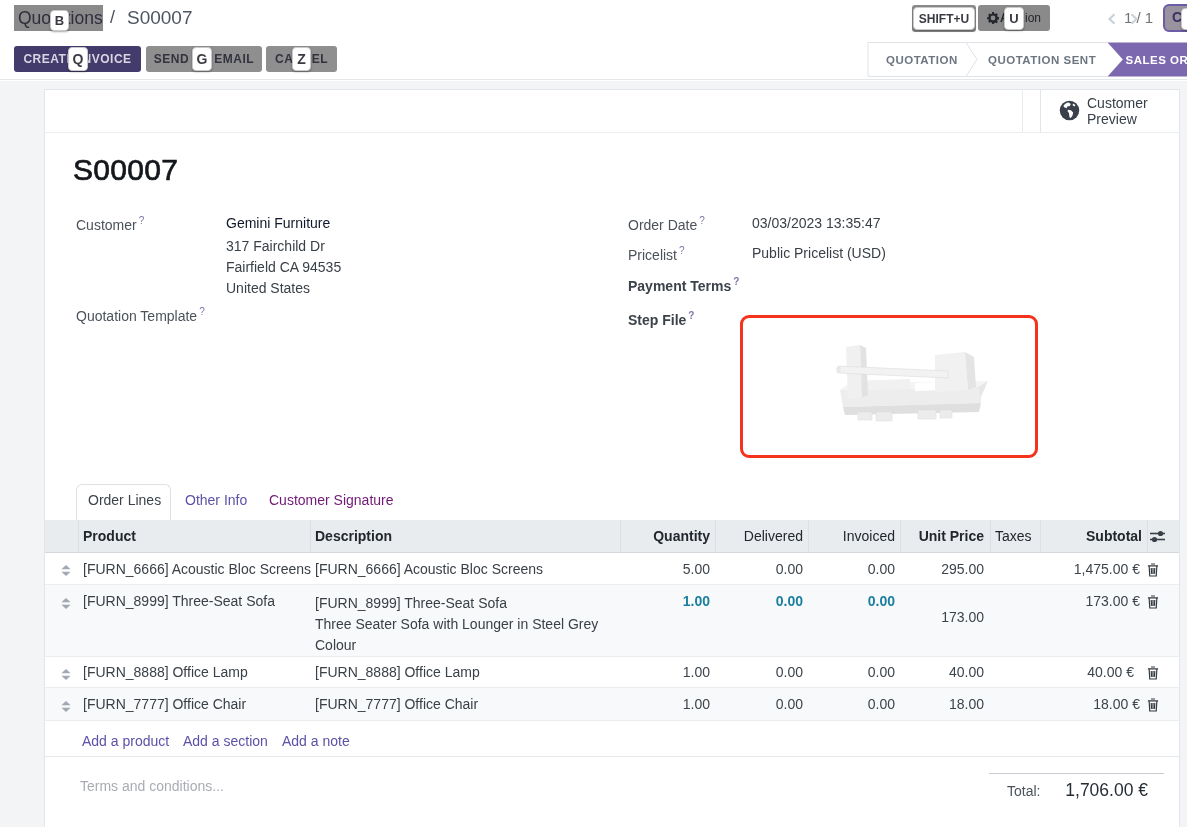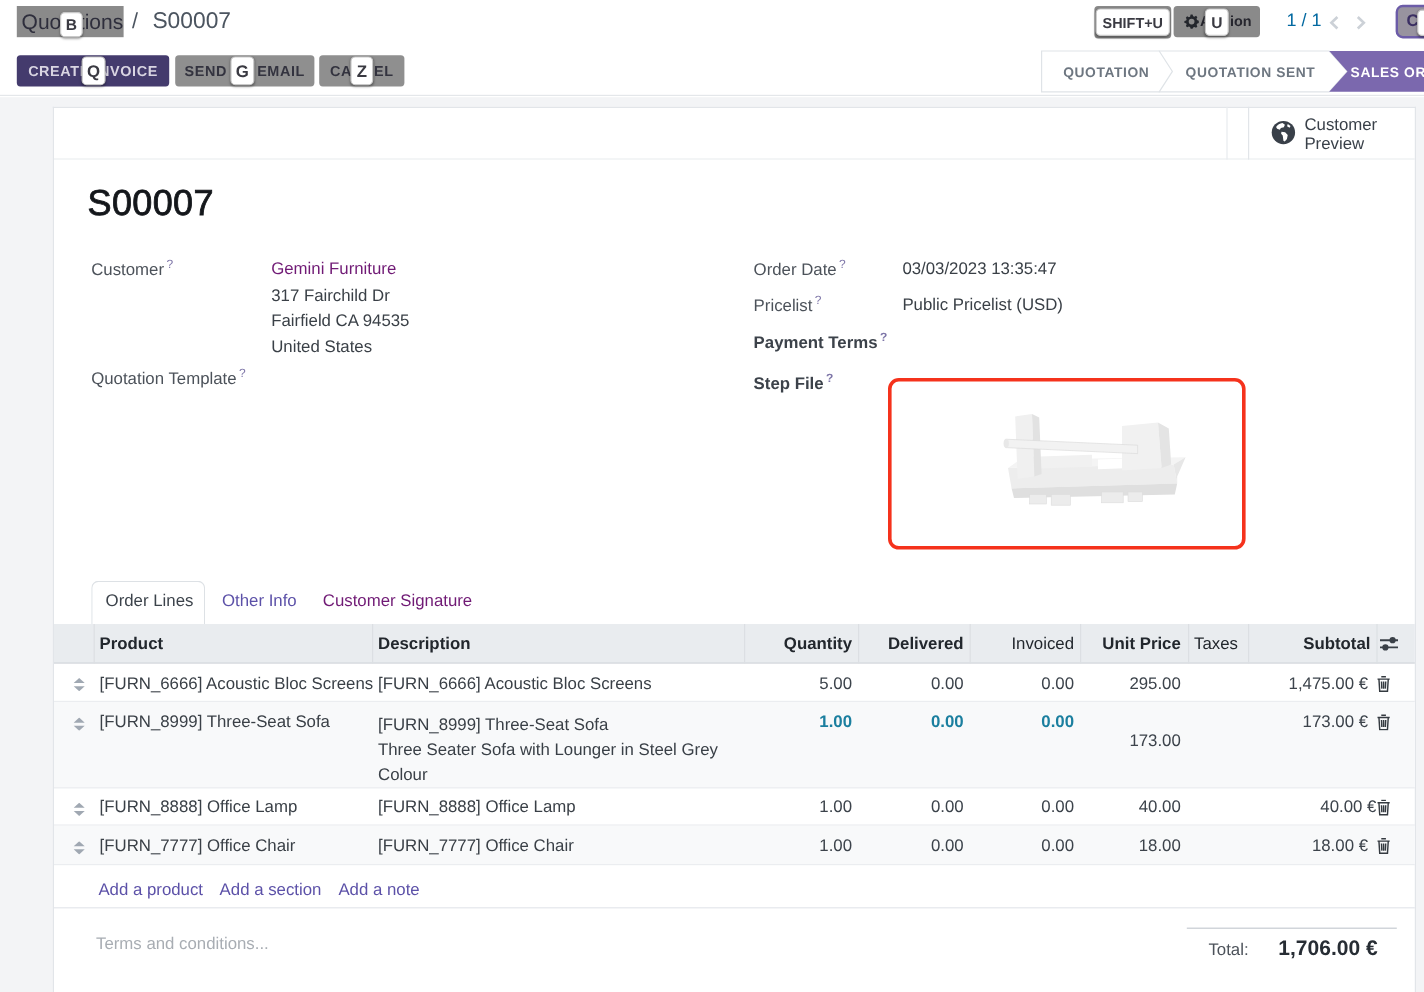--- a/index.html
+++ b/index.html
@@ -4,21 +4,21 @@
 <style>
 *{margin:0;padding:0;box-sizing:border-box}
 html,body{width:1187px;height:827px}
 body{font-family:"Liberation Sans",sans-serif;position:relative;background:#fff;overflow:hidden;-webkit-font-smoothing:antialiased}
 .abs{position:absolute}
 .badge{position:absolute;background:#fff;border:1px solid #c9c9c9;border-radius:4px;box-shadow:0 1px 2px rgba(0,0,0,.35);color:#3a3a42;font-weight:bold;display:flex;align-items:center;justify-content:center}
 .btn{position:absolute;border-radius:3px;font-size:12px;font-weight:bold;letter-spacing:.5px;display:flex;align-items:center;justify-content:center}
 .lbl{position:absolute;font-size:14px;color:#4c525a}
 .val{position:absolute;font-size:14px;color:#3a4047}
 .sup{font-size:10px;color:#7e76a8;vertical-align:6px;margin-left:2px}
-.link{color:#701a75}
+.link{color:#0f172a}
 .num{position:absolute;font-size:14px;color:#3c434b;text-align:right}
 .teal{color:#1b7f9f}
 </style>
 </head>
 <body>
 
 <div class="abs" style="left:0;top:0;width:1187px;height:36px;background:#fff"></div>
 
 <div class="abs" style="left:14px;top:5px;width:89px;height:26px;background:#8a8a8a"></div>
 <div class="abs" style="left:18px;top:8px;font-size:17.5px;color:#2e2e3c">Quotations</div>
@@ -27,24 +27,24 @@
 <div class="abs" style="left:127px;top:7px;font-size:19px;color:#4c5560">S00007</div>
 
 <div class="abs" style="left:912px;top:5px;width:64px;height:27px;background:#8a8a8a;border-radius:3px"></div>
 <div class="badge" style="left:913px;top:7px;width:62px;height:23px;font-size:12px;letter-spacing:0">SHIFT+U</div>
 
 <div class="abs" style="left:978px;top:5px;width:72px;height:26px;background:#8a8a8a;border-radius:3px"></div>
 <svg class="abs" style="left:986px;top:11px" width="14" height="14" viewBox="0 0 14 14">
     <path fill="#23262c" d="M7 4.6a2.4 2.4 0 1 0 0 4.8 2.4 2.4 0 0 0 0-4.8zM13 8.2l-1.5.5c-.1.4-.2.7-.4 1l.7 1.4-1.1 1.1-1.4-.7c-.3.2-.6.3-1 .4L7.8 13H6.2l-.5-1.5c-.4-.1-.7-.2-1-.4l-1.4.7-1.1-1.1.7-1.4c-.2-.3-.3-.6-.4-1L1 8.2V6.6l1.5-.5c.1-.4.2-.7.4-1l-.7-1.4 1.1-1.1 1.4.7c.3-.2.6-.3 1-.4L6.2 1h1.6l.5 1.5c.4.1.7.2 1 .4l1.4-.7 1.1 1.1-.7 1.4c.2.3.3.6.4 1l1.5.5z"></path>
   </svg>
 <div class="abs" style="left:1000px;top:11px;font-size:12px;font-weight:bold;color:#26262e">A</div>
-<div class="abs" style="left:1025px;top:11px;font-size:12px;font-weight:bold;color:#26262e">ion</div>
+<div class="abs" style="left:1025px;top:11px;font-size:12px;font-weight:normal;color:#26262e">ion</div>
 <div class="badge" style="left:1004px;top:7px;width:20px;height:23px;font-size:13px">U</div>
 
-<div class="abs" style="left:1072px;top:9px;font-size:15px;color:#0369a1">1 / 1</div>
+<div class="abs" style="left:1124px;top:9px;font-size:15px;color:#737373">1 / 1</div>
 <svg class="abs" style="left:1107px;top:13px" width="10" height="12" viewBox="0 0 10 12">
     <polyline points="7.5,1.2 2.5,6 7.5,10.8" fill="none" stroke="#ccd1d7" stroke-width="2.2"></polyline>
   </svg>
 <svg class="abs" style="left:1129px;top:13px" width="10" height="12" viewBox="0 0 10 12">
     <polyline points="2.5,1.2 7.5,6 2.5,10.8" fill="none" stroke="#ccd1d7" stroke-width="2.2"></polyline>
   </svg>
 
 <div class="abs" style="left:1163px;top:4px;width:40px;height:28px;background:#98939f;border:2px solid #6c5ca8;border-radius:6px"></div>
 <div class="abs" style="left:1172px;top:9px;font-size:14px;font-weight:bold;color:#3b2f63">Cre</div>
 <div class="badge" style="left:1181px;top:8px;width:20px;height:22px;font-size:13px"></div>
@@ -133,21 +133,21 @@
 <div class="abs" style="left:715px;top:520px;width:1px;height:33px;background:#dcdfe3"></div>
 <div class="abs" style="left:808px;top:520px;width:1px;height:33px;background:#dcdfe3"></div>
 <div class="abs" style="left:900px;top:520px;width:1px;height:33px;background:#dcdfe3"></div>
 <div class="abs" style="left:990px;top:520px;width:1px;height:33px;background:#dcdfe3"></div>
 <div class="abs" style="left:1040px;top:520px;width:1px;height:33px;background:#dcdfe3"></div>
 <div class="abs" style="left:1147px;top:520px;width:1px;height:33px;background:#dcdfe3"></div>
 
 <div class="abs" style="left:83px;top:528px;font-size:14px;font-weight:bold;color:#22272d">Product</div>
 <div class="abs" style="left:315px;top:528px;font-size:14px;font-weight:bold;color:#22272d">Description</div>
 <div class="num" style="right:477px;top:528px;font-weight:bold;color:#22272d">Quantity</div>
-<div class="num" style="right:384px;top:528px;font-weight:bold;color:#22272d">Delivered</div>
+<div class="num" style="right:384px;top:528px;font-weight:normal;color:#22272d">Delivered</div>
 <div class="num" style="right:292px;top:528px;font-weight:normal;color:#22272d">Invoiced</div>
 <div class="num" style="right:203px;top:528px;font-weight:bold;color:#22272d">Unit Price</div>
 <div class="abs" style="left:995px;top:528px;font-size:14px;font-weight:normal;color:#22272d">Taxes</div>
 <div class="num" style="right:45px;top:528px;font-weight:bold;color:#22272d">Subtotal</div>
 <svg class="abs" style="left:1150px;top:530px" width="15" height="13" viewBox="0 0 15 13">
     <g stroke="#3a4047" stroke-width="1.6">
       <line x1="0" y1="3.5" x2="15" y2="3.5"></line>
       <line x1="0" y1="9.5" x2="15" y2="9.5"></line>
     </g>
     <circle cx="10.5" cy="3.5" r="2.6" fill="#3a4047"></circle>
@@ -196,21 +196,21 @@
 <svg class="abs" style="left:61px;top:669px" width="10" height="11" viewBox="0 0 10 11">
     <polygon points="5,0 9.6,4.2 0.4,4.2" fill="#a0a8b2"></polygon>
     <polygon points="5,11 9.6,6.8 0.4,6.8" fill="#a0a8b2"></polygon>
   </svg>
 <div class="val" style="left:83px;top:664px">[FURN_8888] Office Lamp</div>
 <div class="val" style="left:315px;top:664px">[FURN_8888] Office Lamp</div>
 <div class="num" style="right:477px;top:664px">1.00</div>
 <div class="num" style="right:384px;top:664px">0.00</div>
 <div class="num" style="right:292px;top:664px">0.00</div>
 <div class="num" style="right:203px;top:664px">40.00</div>
-<div class="num" style="right:40px;top:664px">40.00&nbsp;€</div>
+<div class="num" style="right:53px;top:664px">40.00&nbsp;€</div>
 <svg class="abs" style="left:1147px;top:666px" width="12" height="14" viewBox="0 0 13 15">
     <path d="M4.4 1 h4.2 M1 3.1 h11 M2.3 3.1 l.7 10.9 h7 l.7-10.9 M4.6 5.3 l.3 6.4 M6.5 5.3 v6.4 M8.4 5.3 l-.3 6.4" fill="none" stroke="#343a40" stroke-width="1.3"></path>
   </svg>
 
 <svg class="abs" style="left:61px;top:701px" width="10" height="11" viewBox="0 0 10 11">
     <polygon points="5,0 9.6,4.2 0.4,4.2" fill="#a0a8b2"></polygon>
     <polygon points="5,11 9.6,6.8 0.4,6.8" fill="#a0a8b2"></polygon>
   </svg>
 <div class="val" style="left:83px;top:696px">[FURN_7777] Office Chair</div>
 <div class="val" style="left:315px;top:696px">[FURN_7777] Office Chair</div>
@@ -223,13 +223,13 @@
     <path d="M4.4 1 h4.2 M1 3.1 h11 M2.3 3.1 l.7 10.9 h7 l.7-10.9 M4.6 5.3 l.3 6.4 M6.5 5.3 v6.4 M8.4 5.3 l-.3 6.4" fill="none" stroke="#343a40" stroke-width="1.3"></path>
   </svg>
 
 <div class="abs" style="left:82px;top:733px;font-size:14px;color:#5c51a8">Add a product</div>
 <div class="abs" style="left:183px;top:733px;font-size:14px;color:#5c51a8">Add a section</div>
 <div class="abs" style="left:282px;top:733px;font-size:14px;color:#5c51a8">Add a note</div>
 
 <div class="abs" style="left:80px;top:778px;font-size:14px;color:#a8adb3">Terms and conditions...</div>
 <div class="abs" style="left:989px;top:773px;width:175px;height:1px;background:#c6cbd1"></div>
 <div class="abs" style="left:1007px;top:783px;font-size:14px;color:#4c525a">Total:</div>
-<div class="abs" style="right:39px;top:780px;font-size:17.5px;font-weight:bold;color:#272d34">1,706.00&nbsp;€</div>
+<div class="abs" style="right:39px;top:780px;font-size:17.5px;font-weight:normal;color:#272d34">1,706.00&nbsp;€</div>
 
 </body></html>

